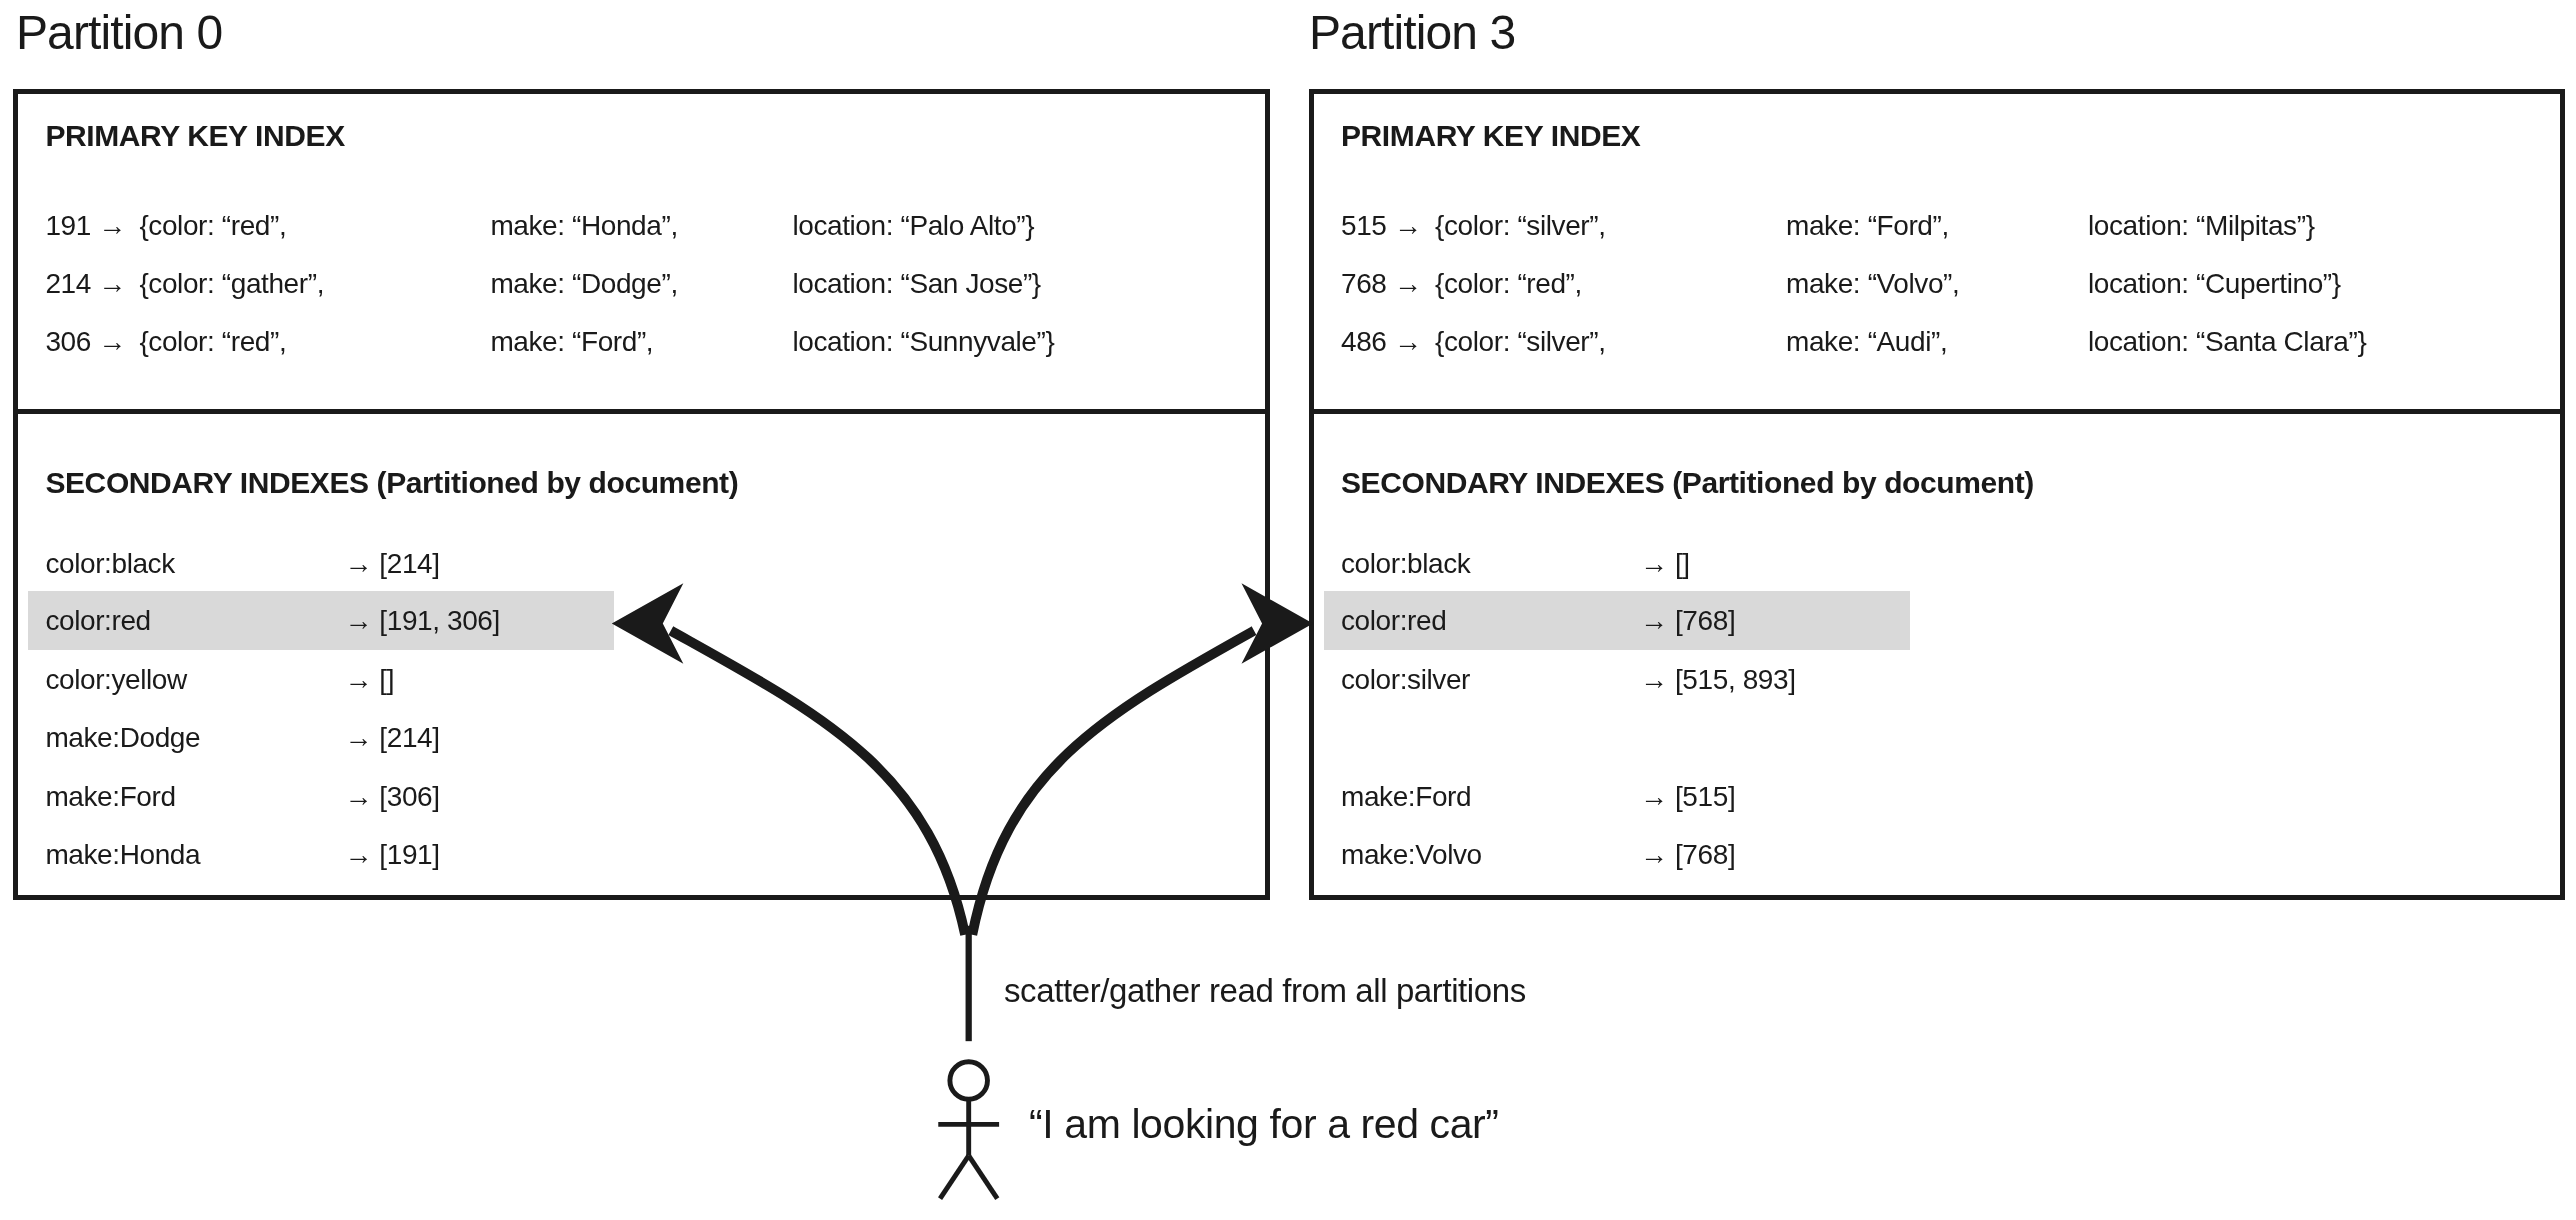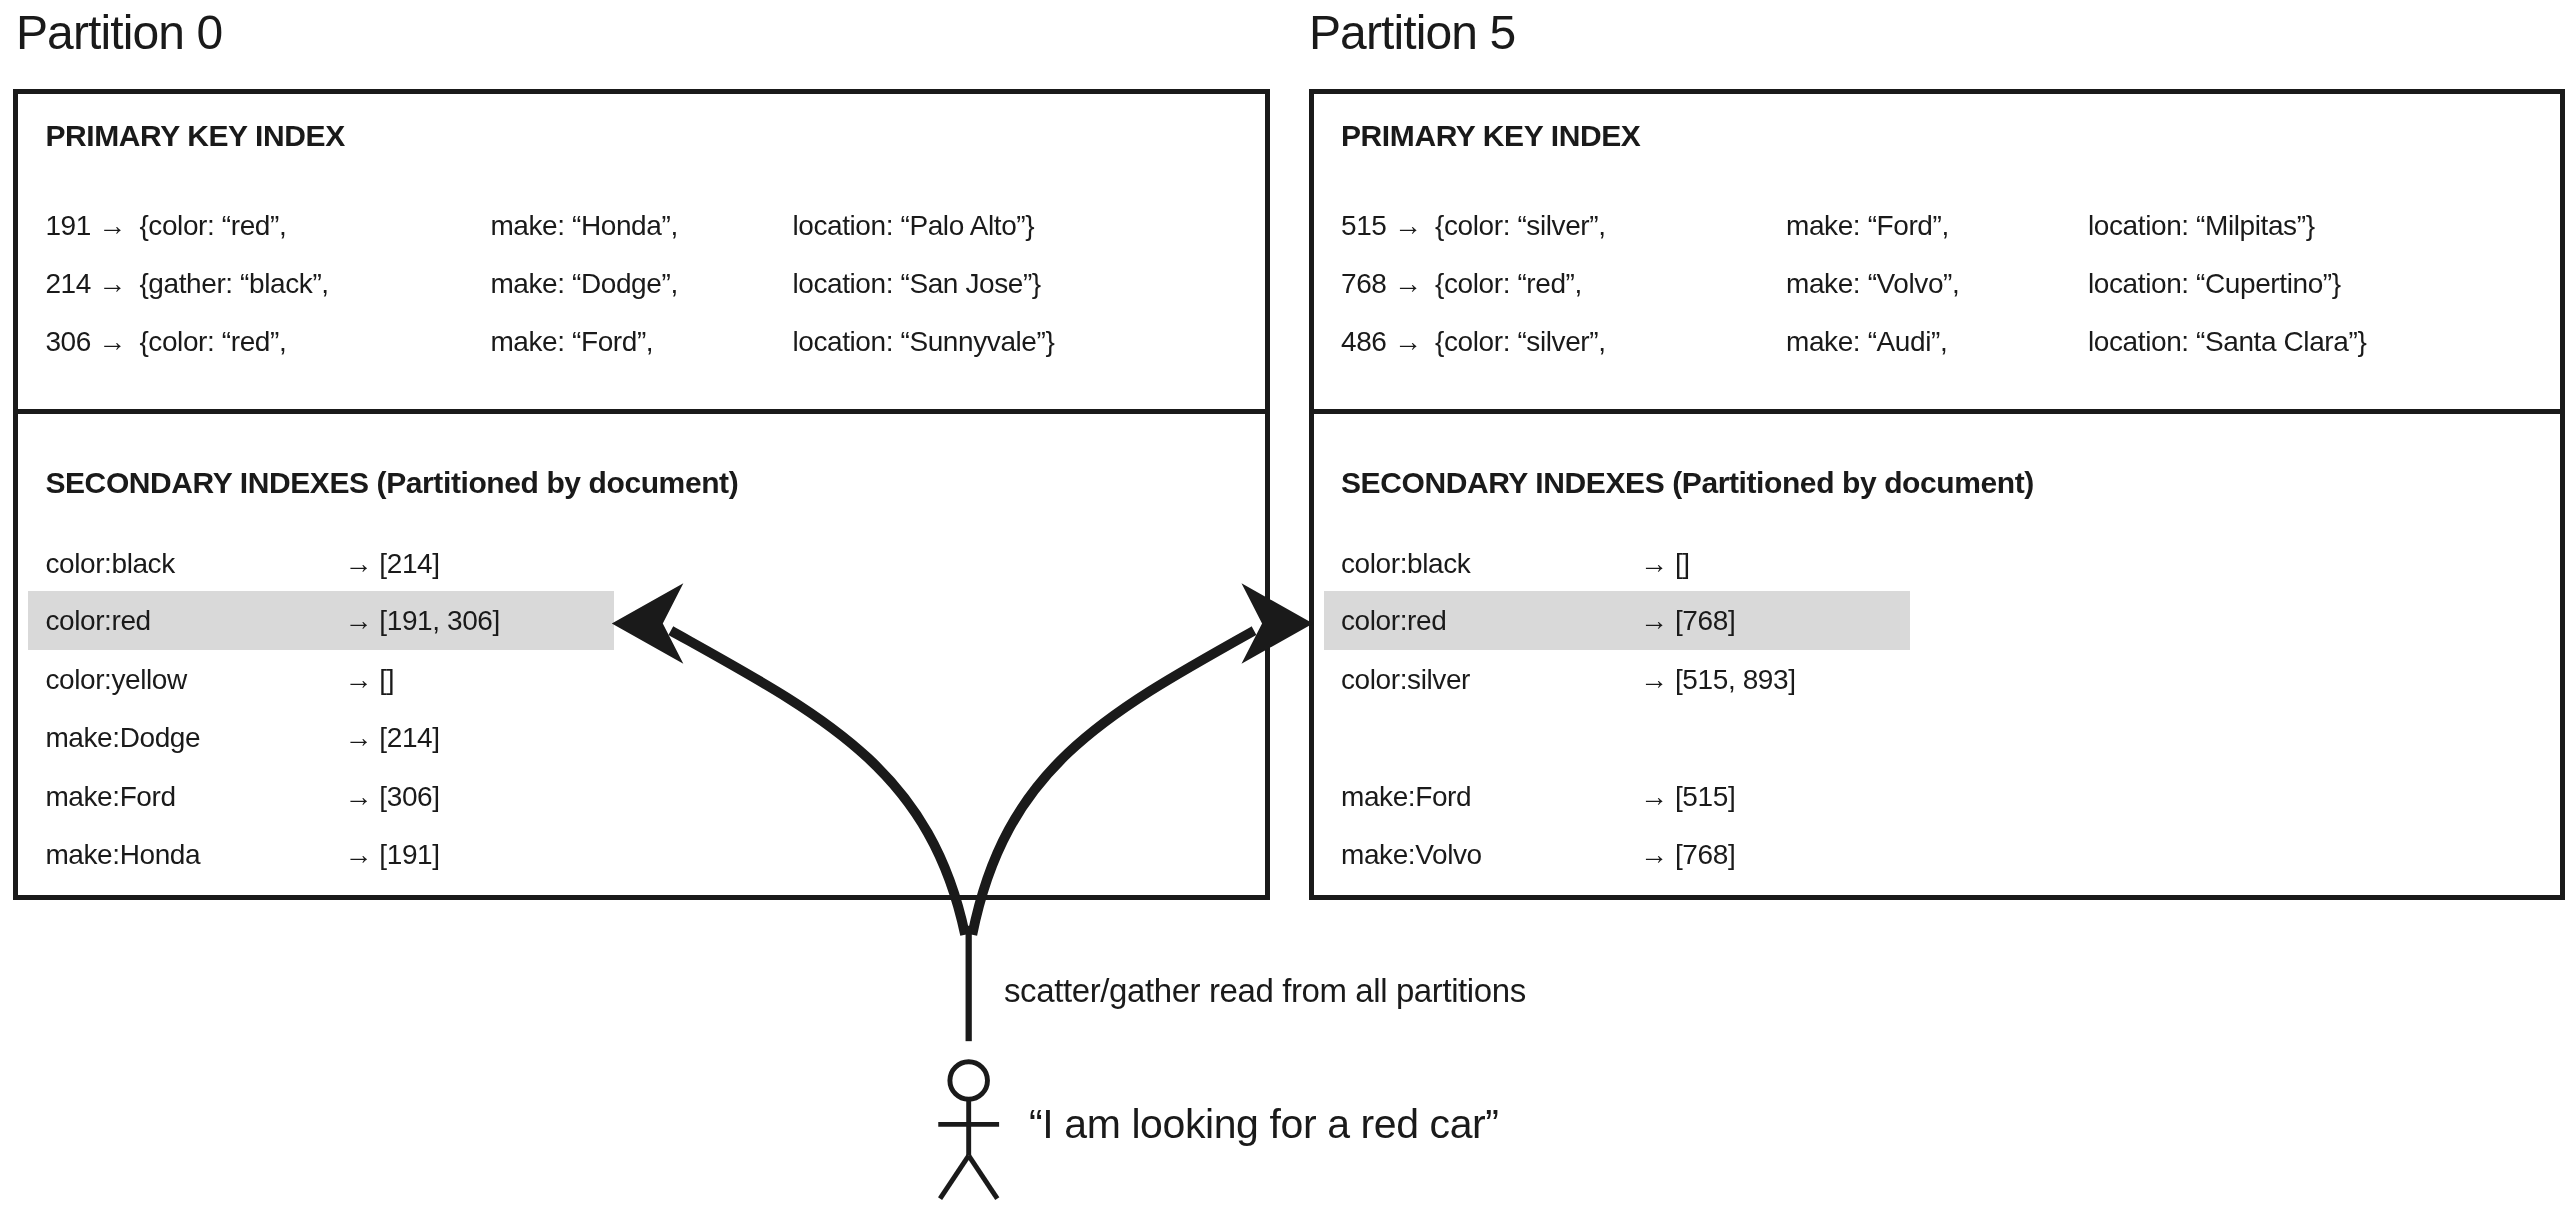--- a/index.html
+++ b/index.html
@@ -75,34 +75,34 @@
   }
   .scatter-label { left: 1004px; top: 969px; font-size: 33px; line-height: 43px; letter-spacing: -0.4px; }
   .query-label   { left: 1029px; top: 1098px; font-size: 41px; line-height: 52px; letter-spacing: -0.4px; }
 </style>
 </head>
 <body>
 
 <div class="canvas">
 
   <div class="partition-title title-left">Partition 0</div>
-  <div class="partition-title title-right">Partition 5</div>
+  <div class="partition-title title-right">Partition 3</div>
 
   <div class="pbox left">
     <div class="sec-header pk-header">PRIMARY KEY INDEX</div>
 
     <div class="pk-row" style="top:103px">
       <span class="cell c-id">191 →</span>
       <span class="cell c-color">{color: “red”,</span>
       <span class="cell c-make">make: “Honda”,</span>
       <span class="cell c-loc">location: “Palo Alto”}</span>
     </div>
     <div class="pk-row" style="top:161px">
       <span class="cell c-id">214 →</span>
-      <span class="cell c-color">{gather: “black”,</span>
+      <span class="cell c-color">{color: “gather”,</span>
       <span class="cell c-make">make: “Dodge”,</span>
       <span class="cell c-loc">location: “San Jose”}</span>
     </div>
     <div class="pk-row" style="top:219px">
       <span class="cell c-id">306 →</span>
       <span class="cell c-color">{color: “red”,</span>
       <span class="cell c-make">make: “Ford”,</span>
       <span class="cell c-loc">location: “Sunnyvale”}</span>
     </div>
 

